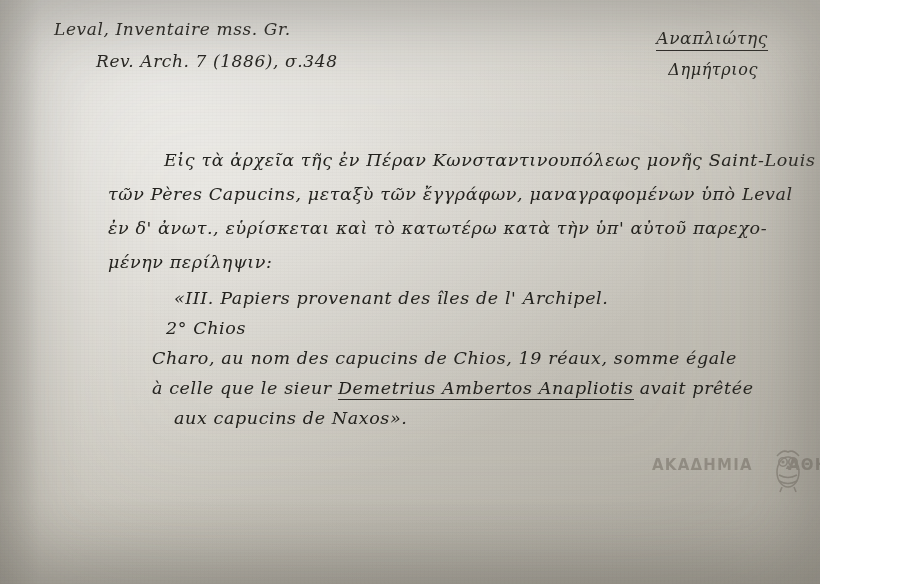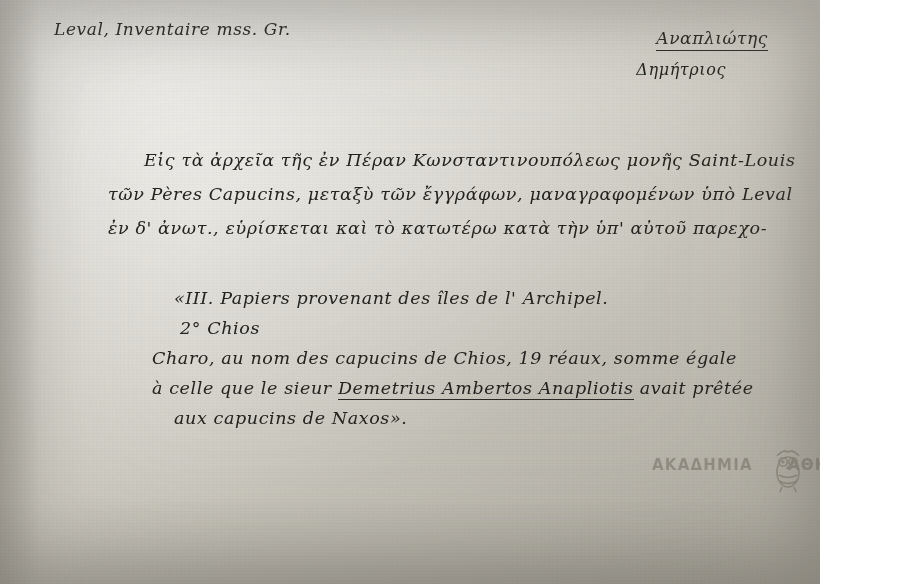--- a/index.html
+++ b/index.html
@@ -65,56 +65,55 @@
     position: absolute;
     right: 52px;
     top: 28px;
     text-align: left;
   }
   #heading-main {
     font-size: 17px;
     padding-bottom: 2px;
     border-bottom: 1.6px solid #2a2926;
     display: inline-block;
-    margin-left: 32px;
   }
   #heading-sub {
     font-size: 16px;
     margin-top: 9px;
     display: inline-block;
     padding-left: 12px;
   }
   
   #body-block {
     position: absolute;
     left: 108px;
     top: 143px;
     width: 790px;
   }
   #body-block .line {
     font-size: 17.5px;
     line-height: 34px;
     white-space: nowrap;
   }
-  #body-block .indent-1 { margin-left: 36px; }
+  #body-block .indent-1 { margin-left: 56px; }
   #body-block .indent-0 { margin-left: 0; }
   
   #quote-block {
     position: absolute;
     left: 166px;
     top: 283px;
     width: 740px;
   }
   #quote-block .line {
     font-size: 17.5px;
     line-height: 30px;
     white-space: nowrap;
   }
   #quote-block .q-indent { margin-left: 8px; font-style: italic; }
-  #quote-block .q-indent2 { margin-left: 14px; }
+  #quote-block .q-indent2 { margin-left: 0; }
   #quote-block .q-hang { margin-left: -14px; }
   .name-underline {
     border-bottom: 1.5px solid #2a2926;
     padding-bottom: 1px;
   }
   
   #stamp {
     position: absolute;
     left: 652px;
     top: 442px;
@@ -157,33 +156,35 @@
     background: linear-gradient(90deg, rgba(120,116,106,0.25) 0%, rgba(120,116,106,0) 100%);
   }
 </style>
 </head>
 <body>
 
 <div id="card">
 
   <div id="ref-block">
     <div id="ref-line-1" class="hw">Leval, Inventaire mss. Gr.</div>
+    <div id="ref-line-2" class="hw">Rev. Arch. 7 (1886), σ.348</div>
   </div>
 
   <div id="heading-block">
     <div id="heading-main" class="hw">Αναπλιώτης</div>
     <div style="text-align:left;">
       <div id="heading-sub" class="hw">Δημήτριος</div>
     </div>
   </div>
 
   <div id="body-block">
     <div class="line hw indent-1">Εἰς τὰ ἀρχεῖα τῆς ἐν Πέραν Κωνσταντινουπόλεως μονῆς Saint-Louis</div>
     <div class="line hw indent-0">τῶν Pères Capucins, μεταξὺ τῶν ἔγγράφων, μαναγραφομένων ὑπὸ Leval</div>
     <div class="line hw indent-0">ἐν δ' ἀνωτ., εὑρίσκεται καὶ τὸ κατωτέρω κατὰ τὴν ὑπ' αὐτοῦ παρεχο-</div>
+    <div class="line hw indent-0">μένην περίληψιν:</div>
   </div>
 
   <div id="quote-block">
     <div class="line hw q-indent">«III. Papiers provenant des îles de l' Archipel.</div>
     <div class="line hw q-indent2">2° Chios</div>
     <div class="line hw q-hang">Charo, au nom des capucins de Chios, 19 réaux, somme égale</div>
     <div class="line hw q-hang"><span>à celle que le sieur </span><span class="name-underline">Demetrius Ambertos Anapliotis</span><span> avait prêtée</span></div>
     <div class="line hw q-indent">aux capucins de Naxos».</div>
   </div>
 

